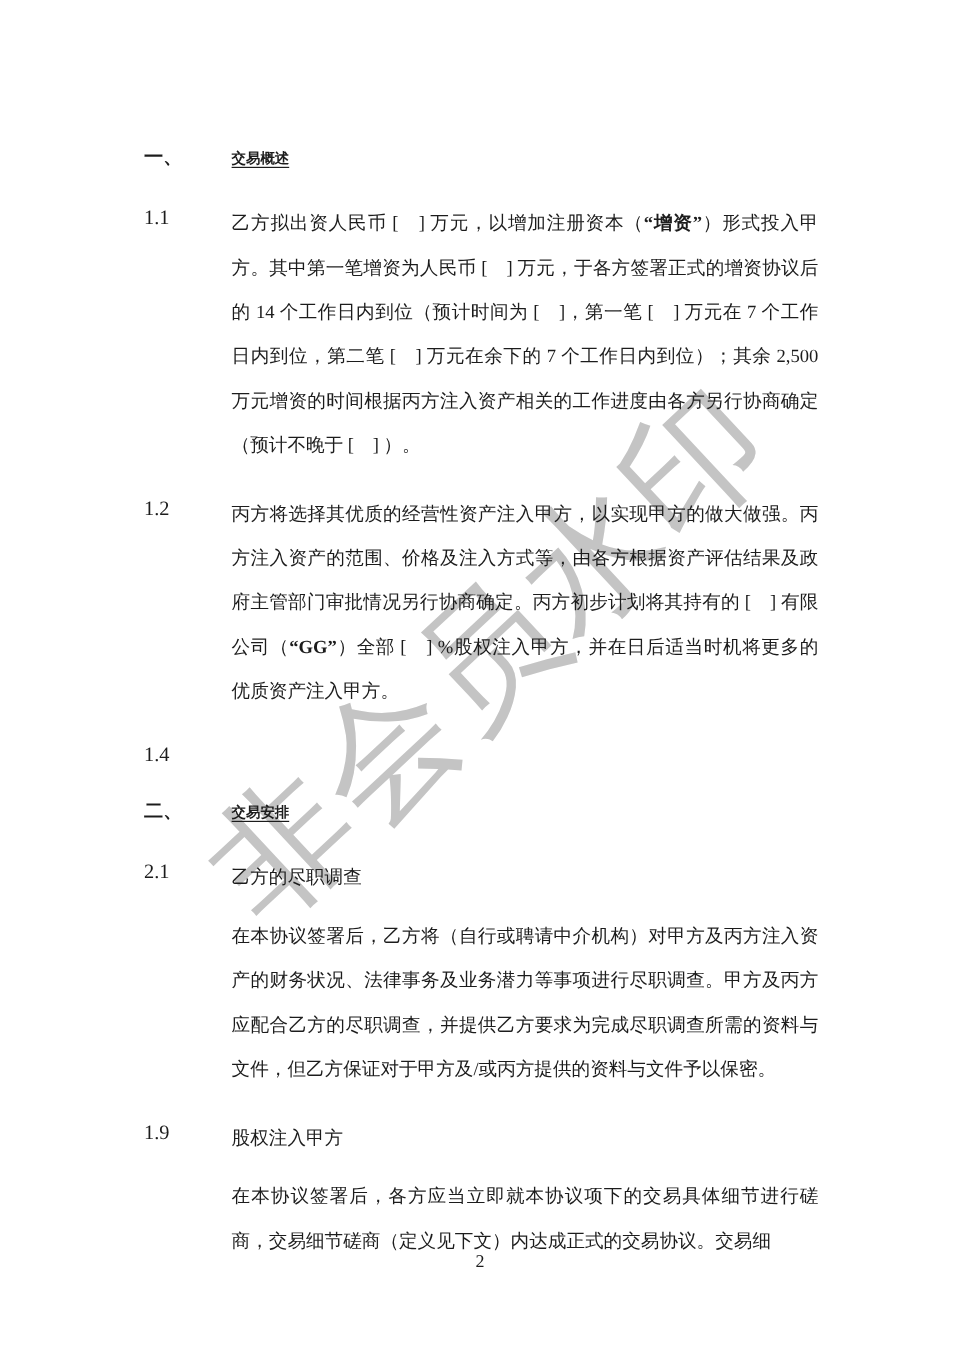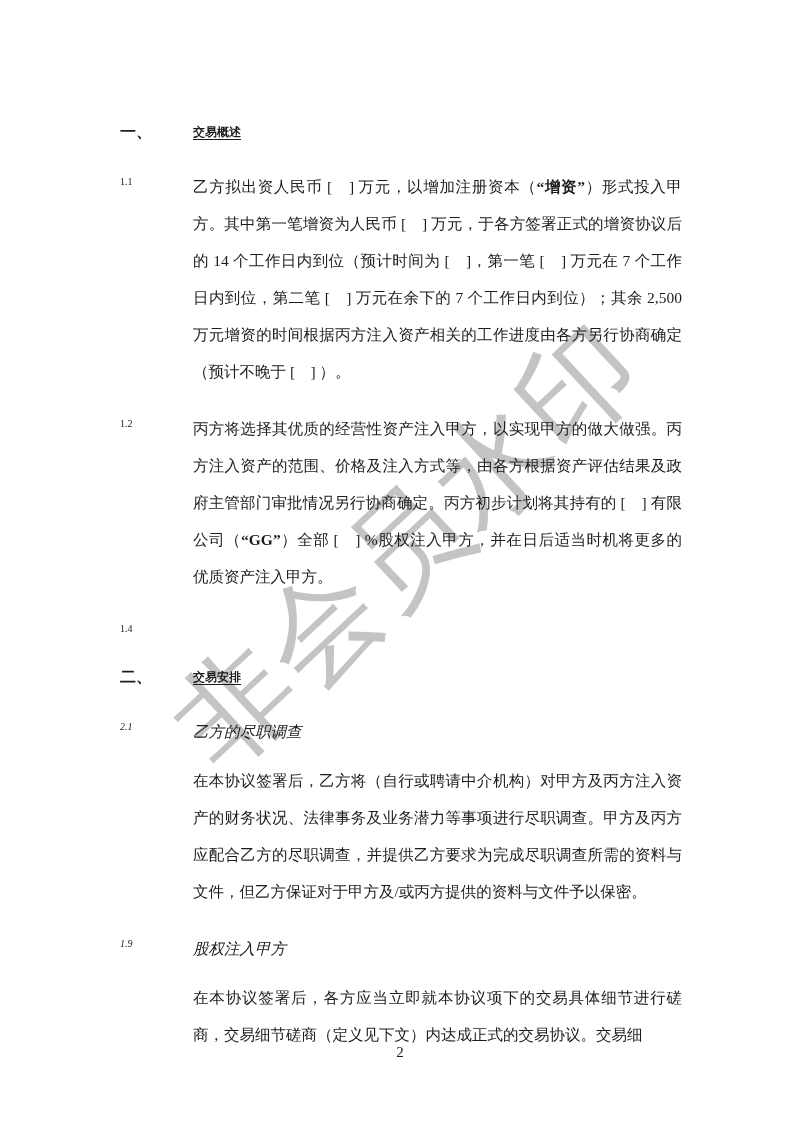--- a/index.html
+++ b/index.html
@@ -29,41 +29,41 @@
     position: absolute;
     left: 120px;
     top: 118px;
     width: 562px;
     z-index: 1;
   }
   .row { display: flex; align-items: flex-start; }
   .num {
     flex: none;
     width: 73px;
-    font-size: 10px;
+    font-size: 17px;
     line-height: 28px;
   }
   .body {
     flex: 1;
     margin: 0;
     font-size: 15.5px;
     line-height: 37px;
     text-align: justify;
     text-justify: inter-character;
   }
   .heading { margin-bottom: 22px; font-weight: bold; }
   .heading .num { font-size: 16px; }
   .heading .h-title {
     font-size: 12px;
     line-height: 28px;
     text-decoration: underline;
     text-underline-offset: 3px;
   }
   .clause { margin-bottom: 20px; }
-  .clause.tight { margin-bottom: 12px; font-style: italic; }
+  .clause.tight { margin-bottom: 12px; }
   .seg-bold { font-weight: bold; }
   .page-number {
     position: absolute;
     left: 0;
     top: 1042px;
     width: 100%;
     text-align: center;
     font-size: 15px;
     line-height: 20px;
     z-index: 1;

